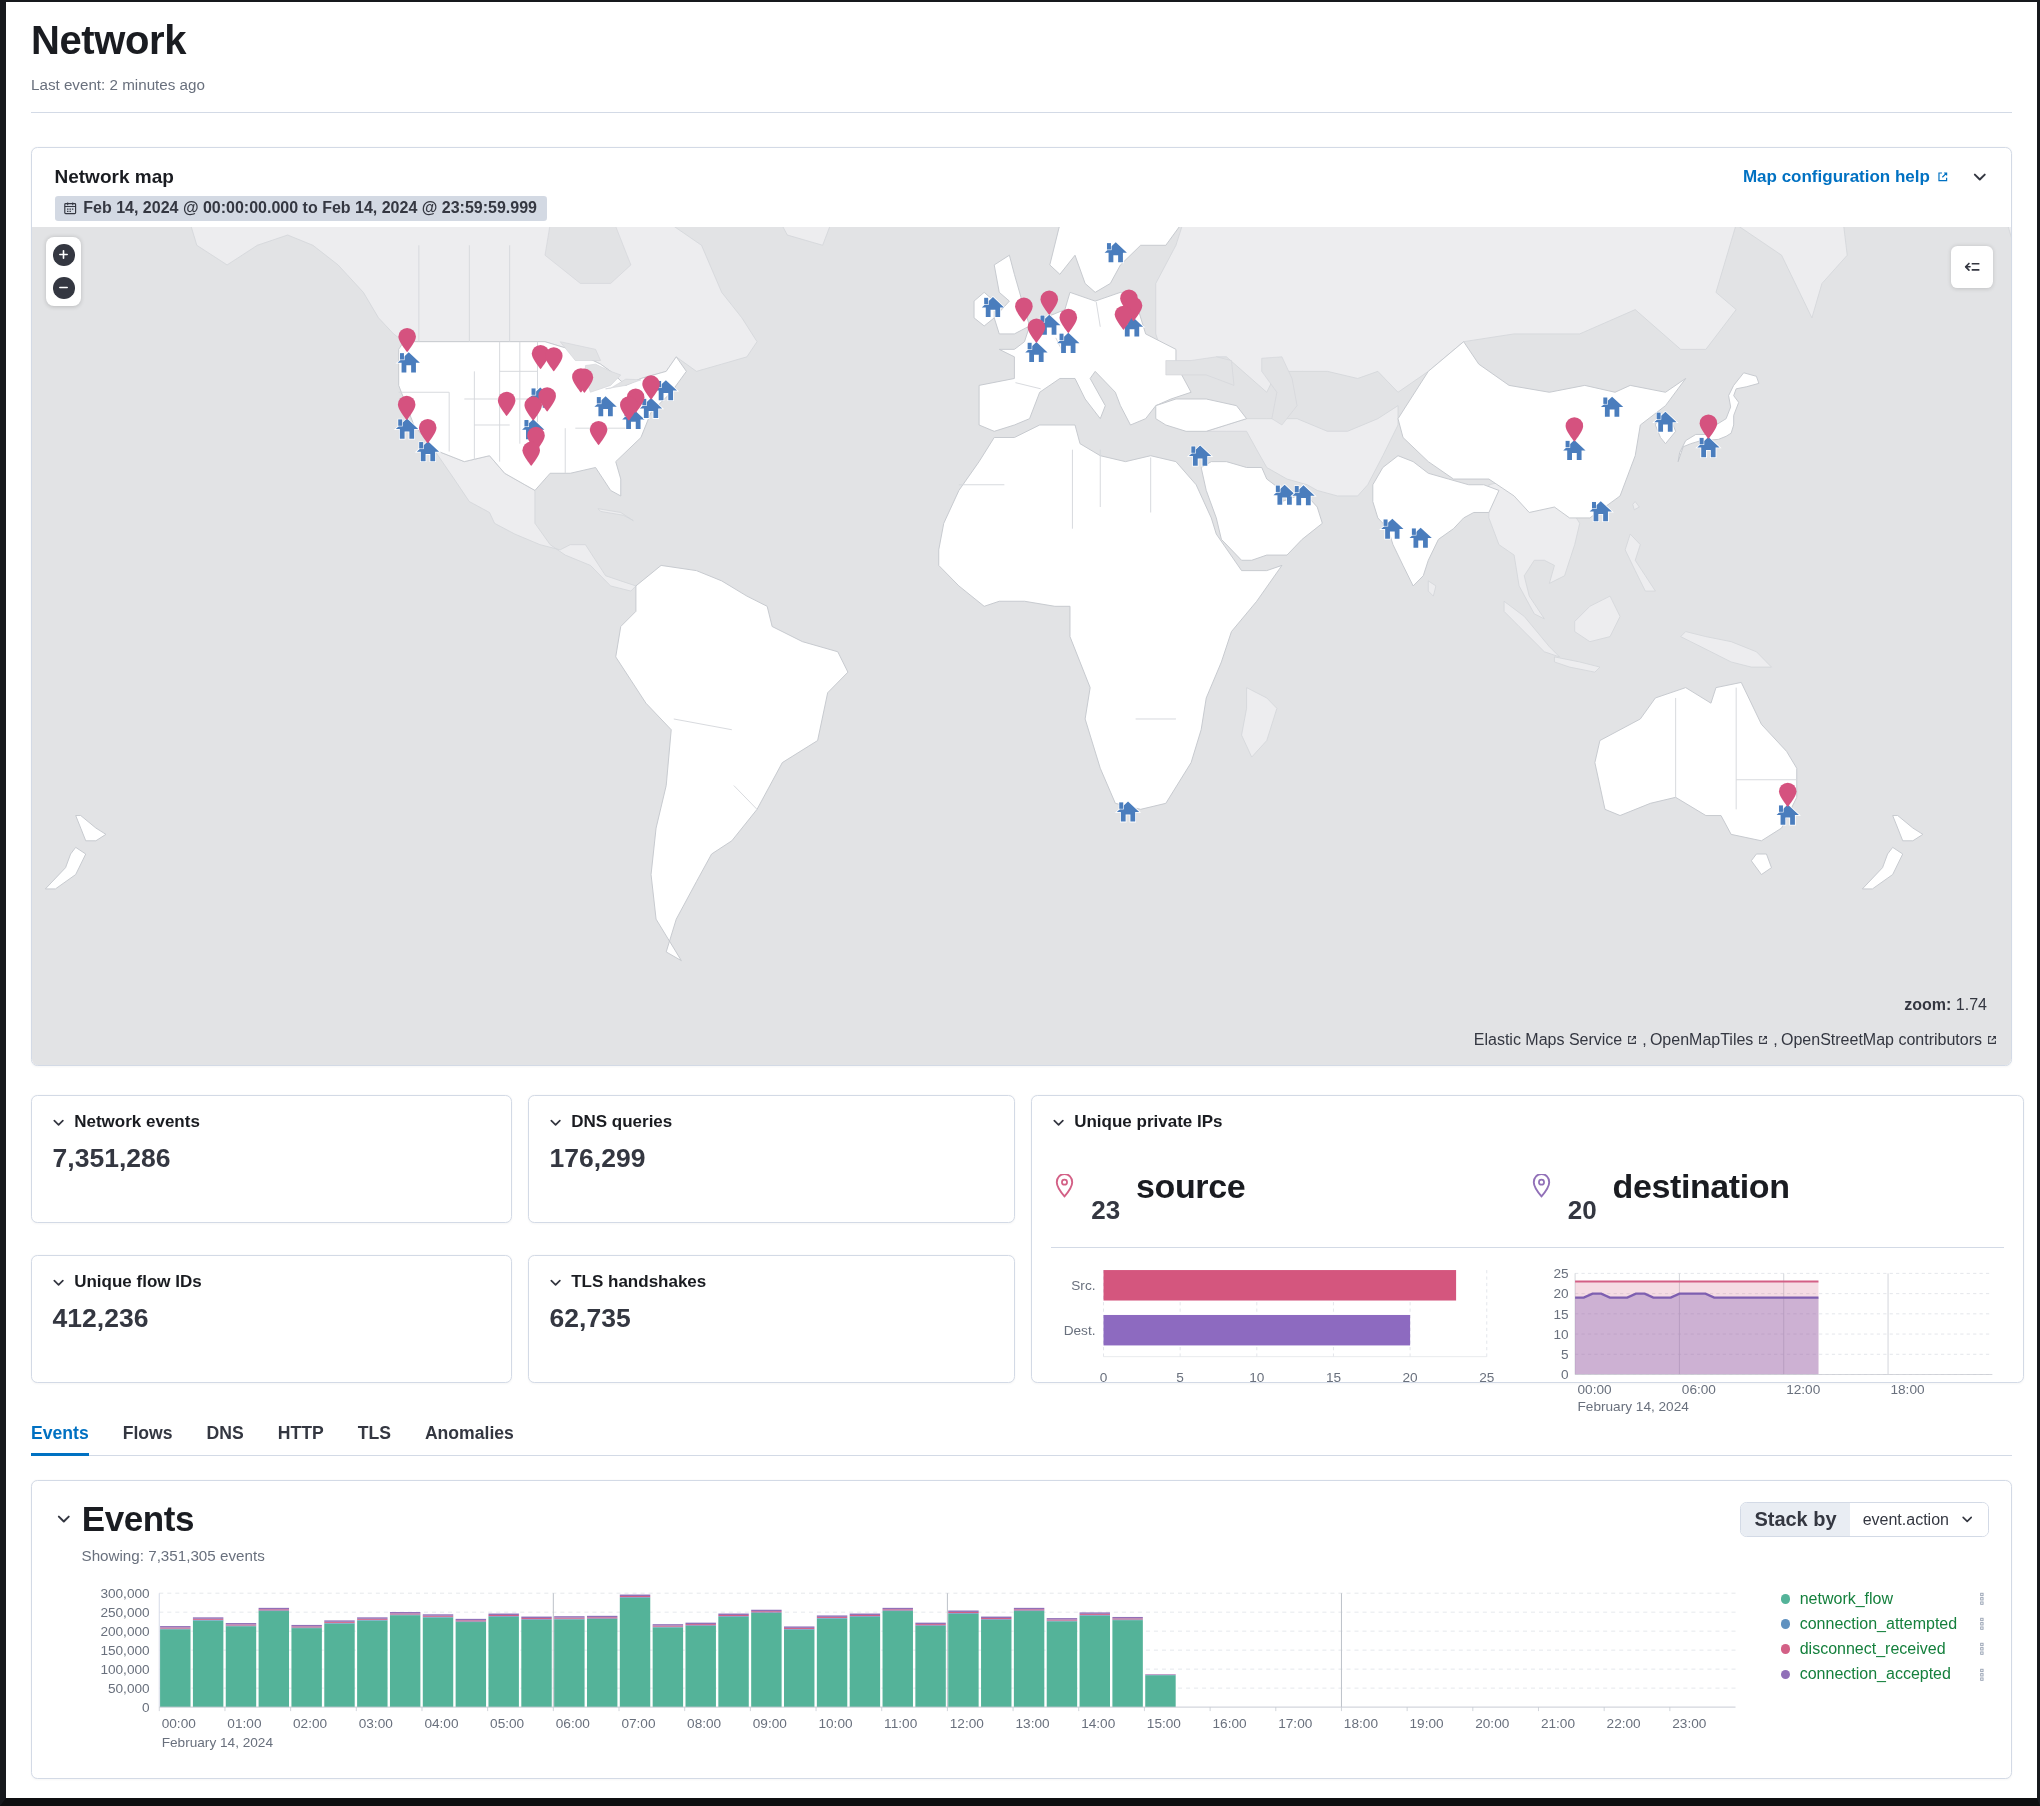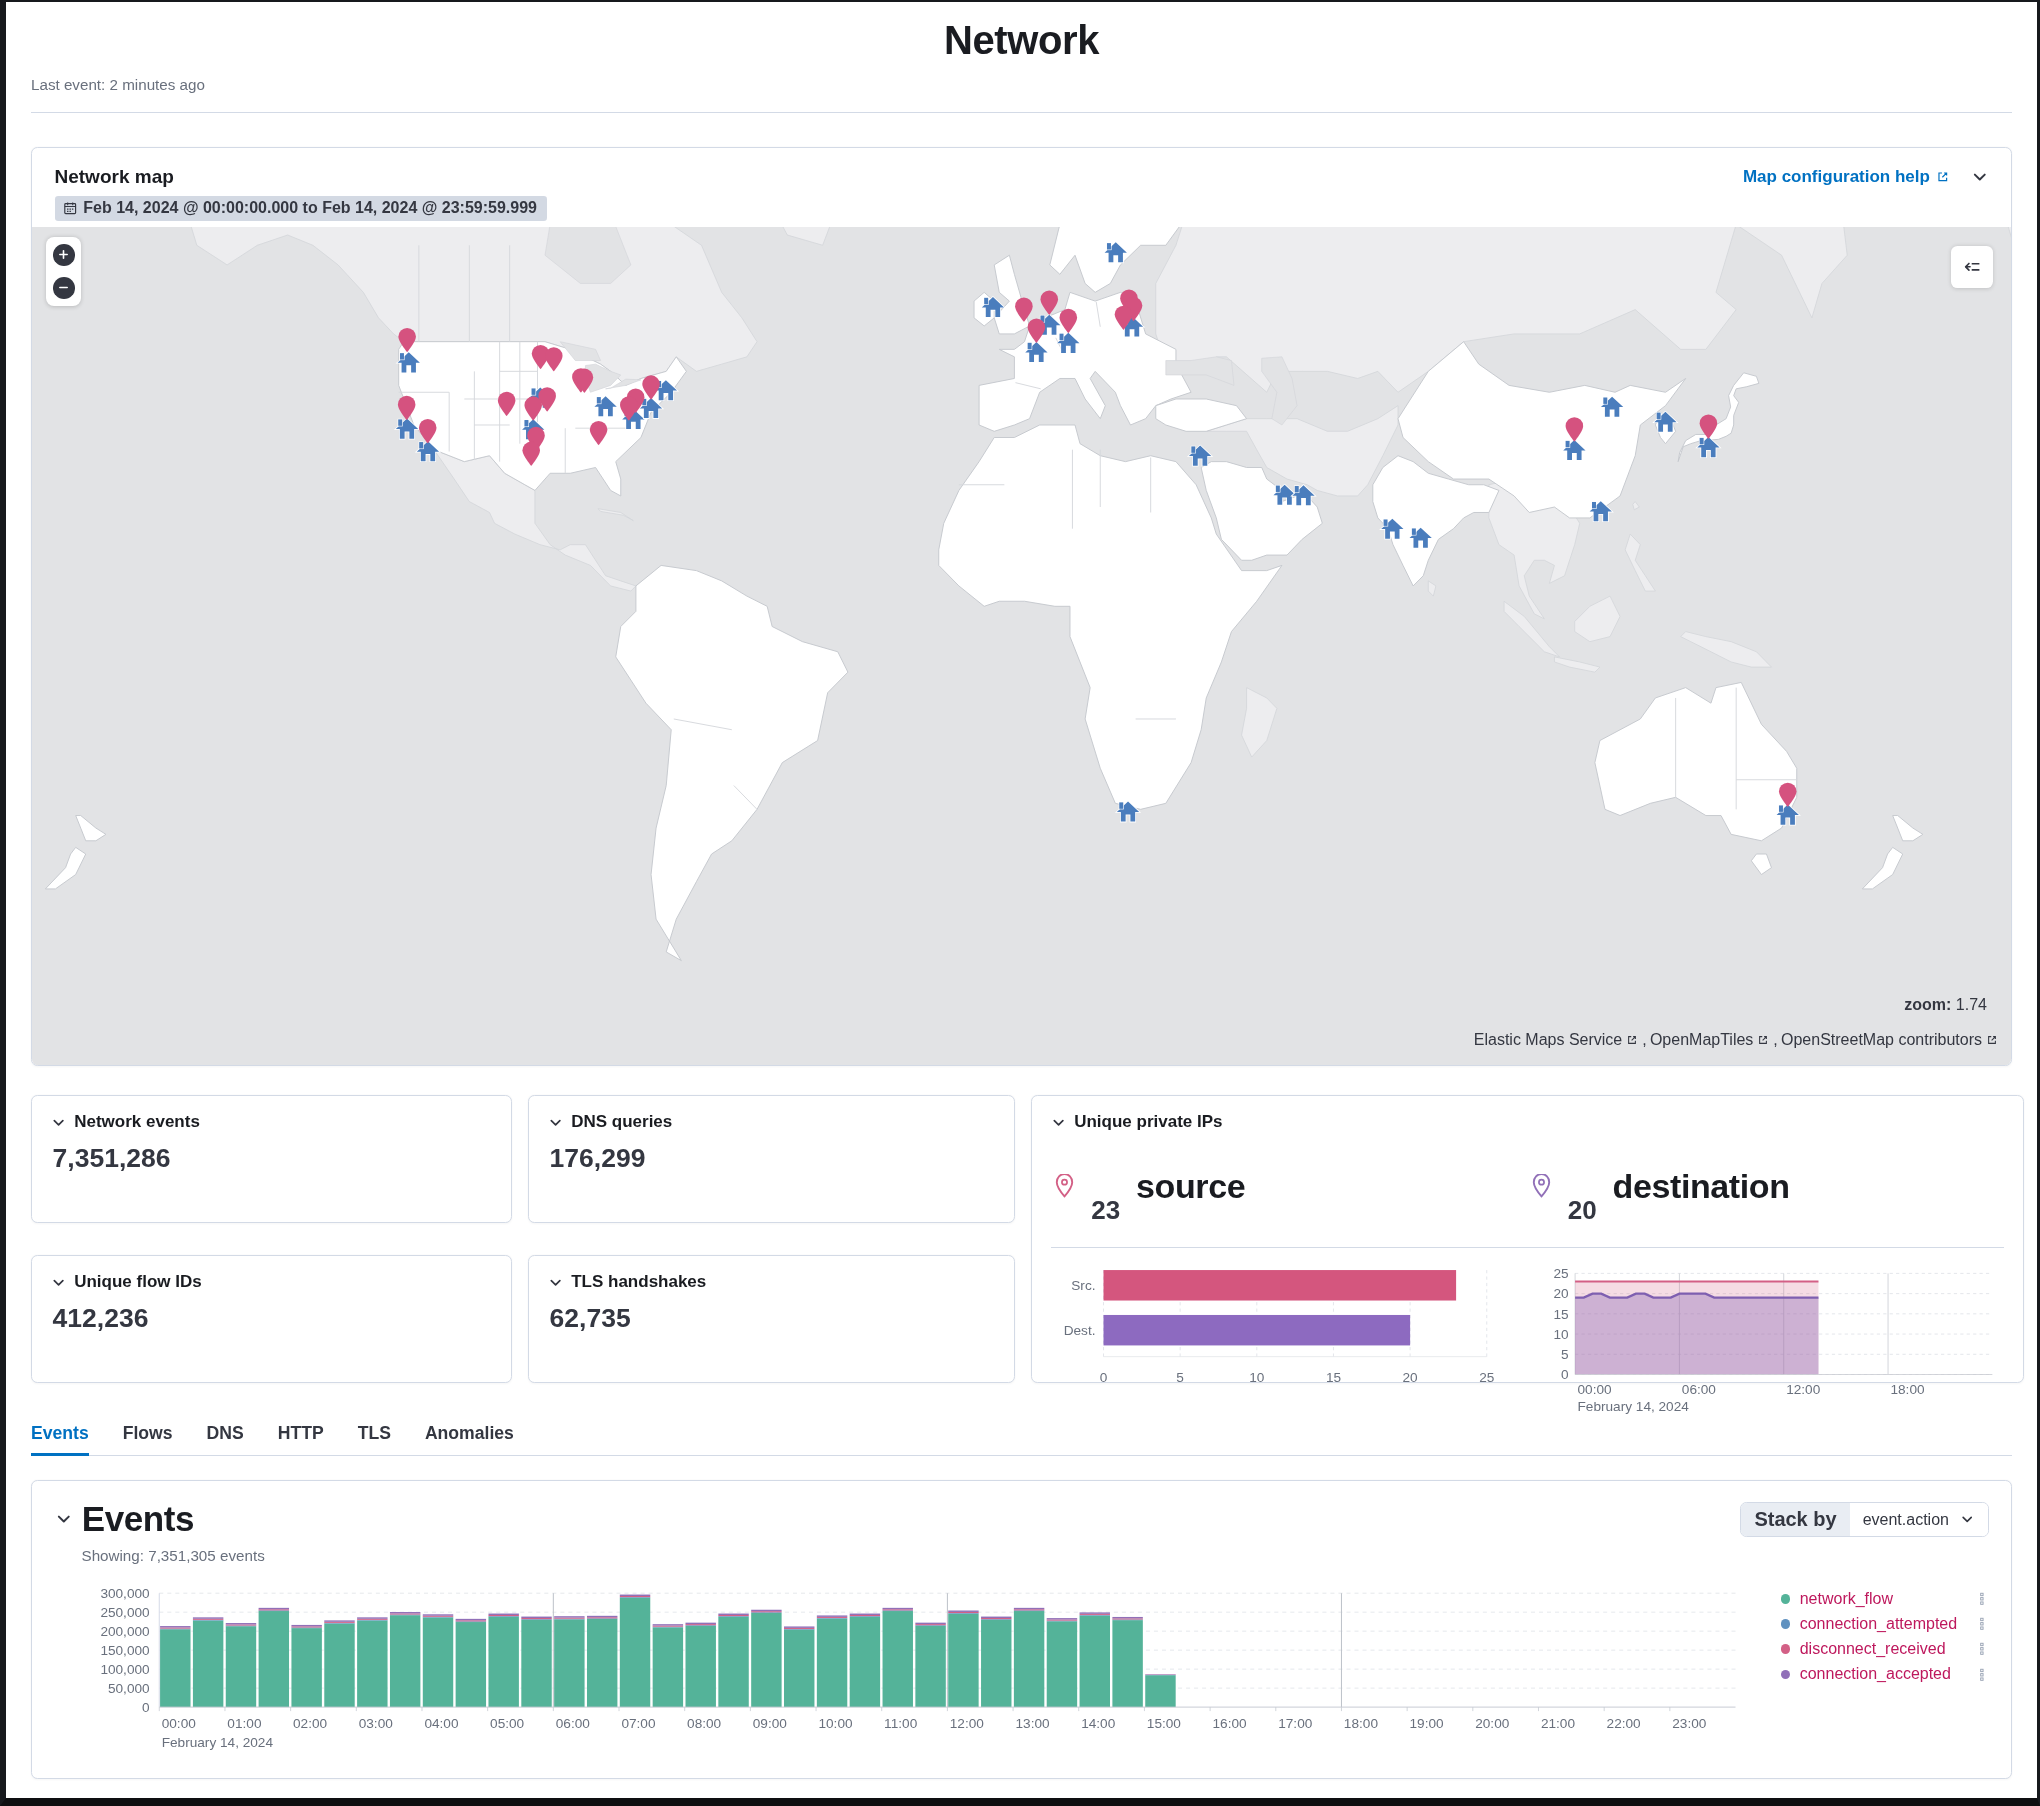--- a/index.html
+++ b/index.html
@@ -6,21 +6,21 @@
   html,body { background:#fff; }
   body {
     width:2040px; height:1806px;
     font-family:"Liberation Sans","DejaVu Sans",sans-serif;
     color:#343741;
     border-left:6.4px solid #17191d; border-right:3.2px solid #17191d;
     border-top:2.4px solid #17191d; border-bottom:8px solid #0e0f11;
     overflow:hidden;
   }
   .page { padding:16px 25px 0 25px; }
-  .page-title { font-size:40px; font-weight:700; color:#1a1c21; letter-spacing:-0.4px;text-align:center; }
+  .page-title { font-size:40px; font-weight:700; color:#1a1c21; letter-spacing:-0.4px; }
   .last-event { font-size:15.2px; color:#69707d; margin-top:13px; }
   .top-rule { border:none; border-top:0.8px solid #d3dae6; margin-top:19px; }
 
   .panel {
     border:0.8px solid #d3dae6; border-radius:6.4px; background:#fff;
     box-shadow:0 0.8px 2.4px rgba(0,0,0,0.04);
   }
   .map-panel { margin-top:34px; }
   .map-panel-head { display:flex; justify-content:space-between; align-items:center; padding:17.6px 22.5px 8px 22.5px; }
   .map-panel-title { font-size:19px; font-weight:700; color:#1a1c21; }
@@ -86,21 +86,21 @@
   .events-showing { font-size:15.2px; color:#69707d; margin:8px 0 0 27px; }
   .stackby { display:flex; align-items:stretch; border:0.8px solid #d3dae6; border-radius:6.4px; overflow:hidden; height:35px; margin-top:3.2px; }
   .stackby-label { background:#e9edf3; font-size:20px; font-weight:700; color:#343741;
     display:flex; align-items:center; padding:0 13px; }
   .stackby-select { background:#fff; font-size:16px; color:#343741; display:flex; align-items:center; gap:11.2px; padding:0 13px; cursor:pointer; }
   .events-chart-row { display:flex; margin-top:21px; align-items:flex-start; }
   .events-chart-svg { flex:0 0 auto; }
   .events-legend { width:252px; padding:4.8px 0 0 19px; display:flex; flex-direction:column; gap:7.2px; }
   .legend-item { display:flex; align-items:center; gap:9.6px; cursor:pointer; }
   .legend-dot { width:9.6px; height:9.6px; border-radius:50%; flex:0 0 auto; }
-  .legend-label { font-size:16px; color:#be185d; }
+  .legend-label { font-size:16px; color:#15803d; }
   .legend-menu { margin-left:auto; color:#98a2b3; display:inline-flex; cursor:pointer; }
 
   svg text { font-family:"Liberation Sans","DejaVu Sans",sans-serif; }
   .axis-text { fill:#69707d; font-size:17px; }
 </style>
 </head>
 <body>
 
 <svg width="0" height="0" style="position:absolute">
   <defs>

